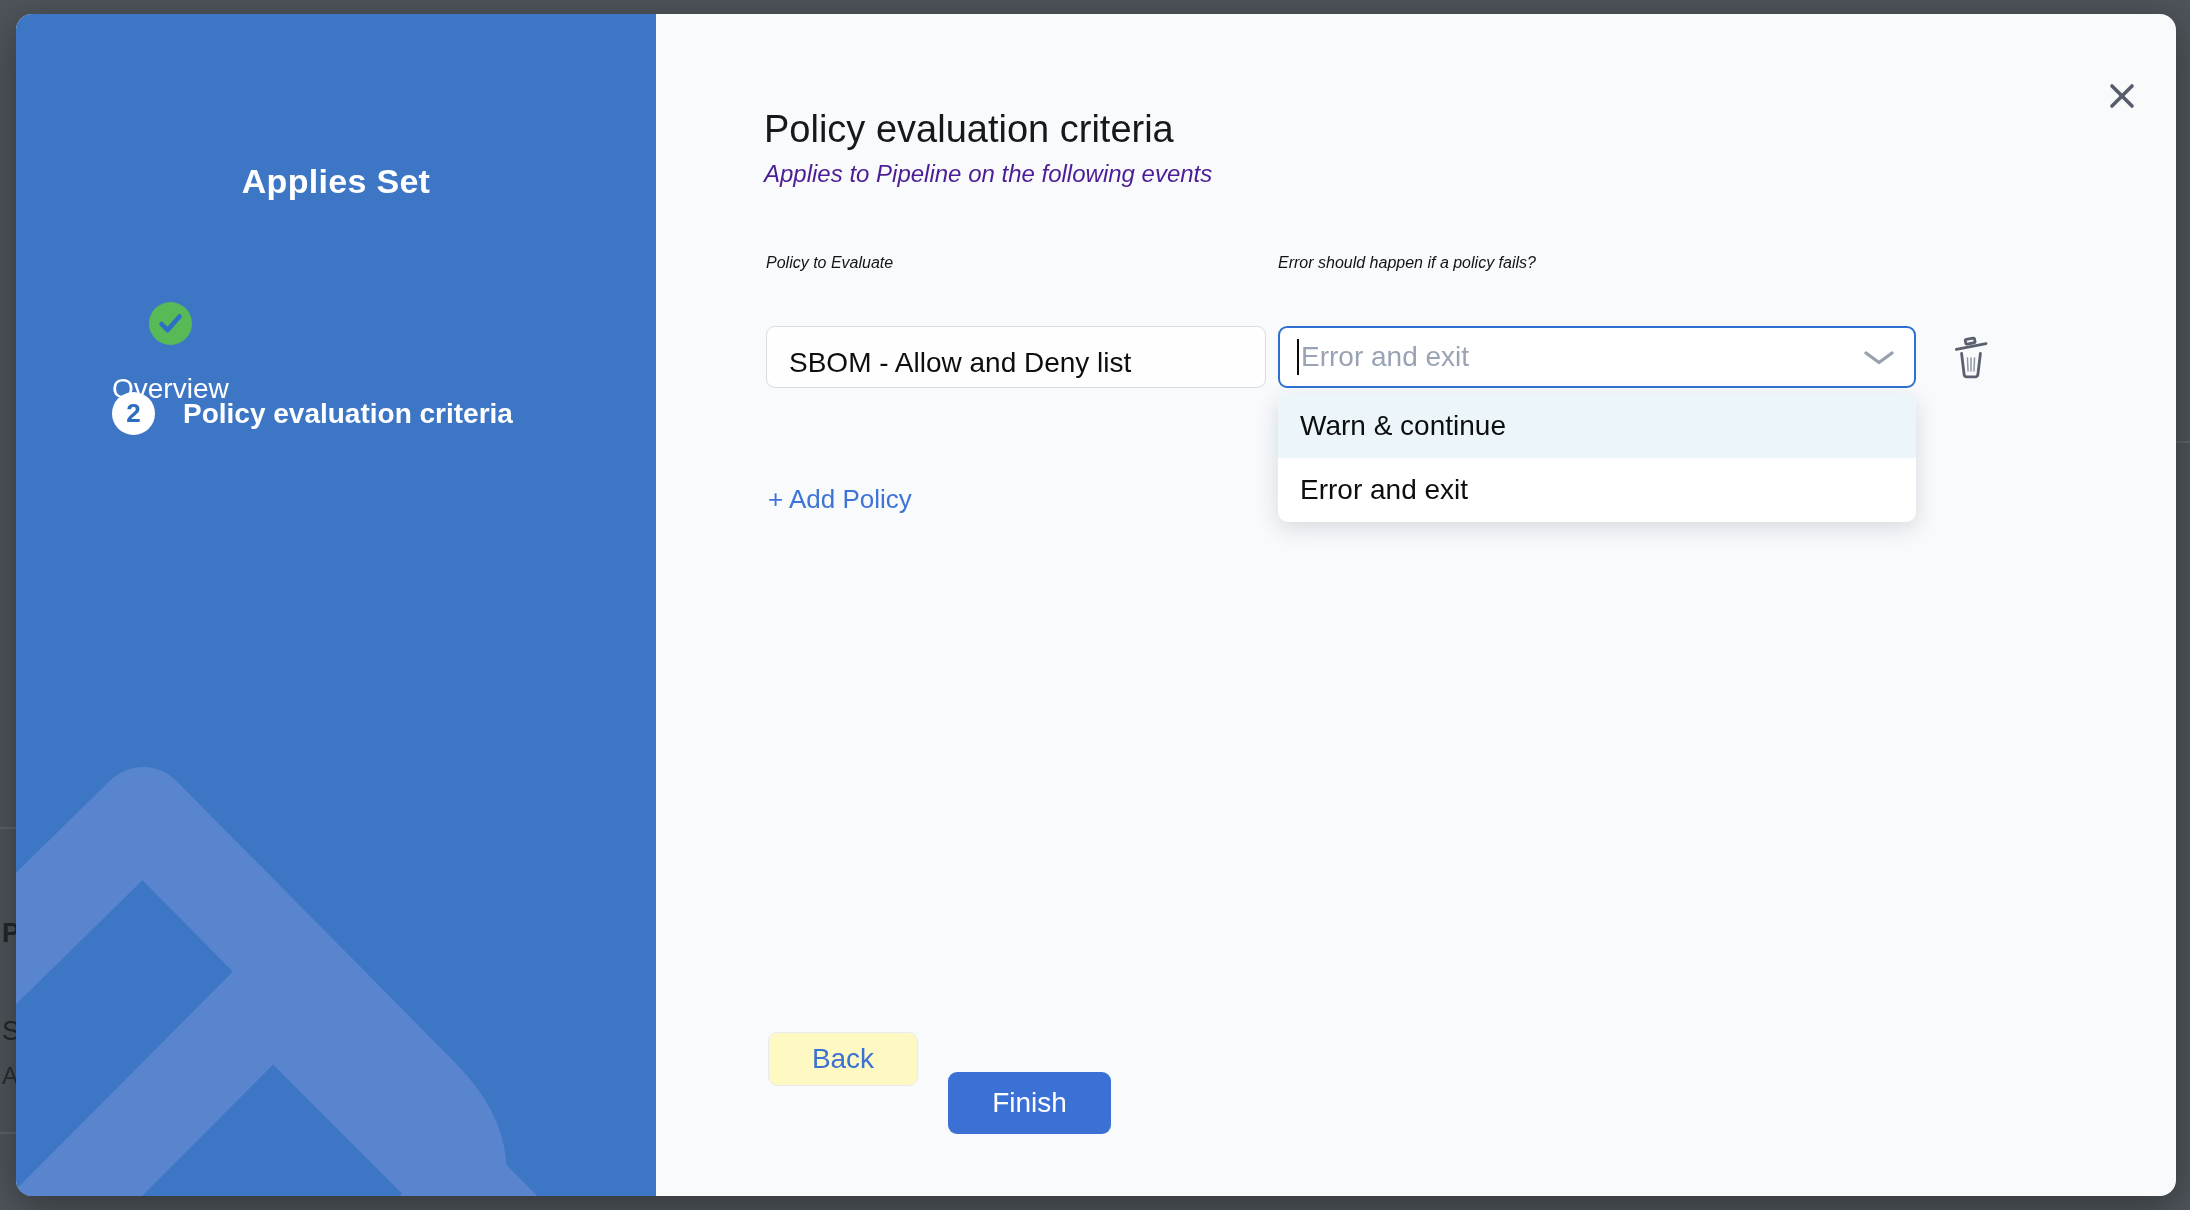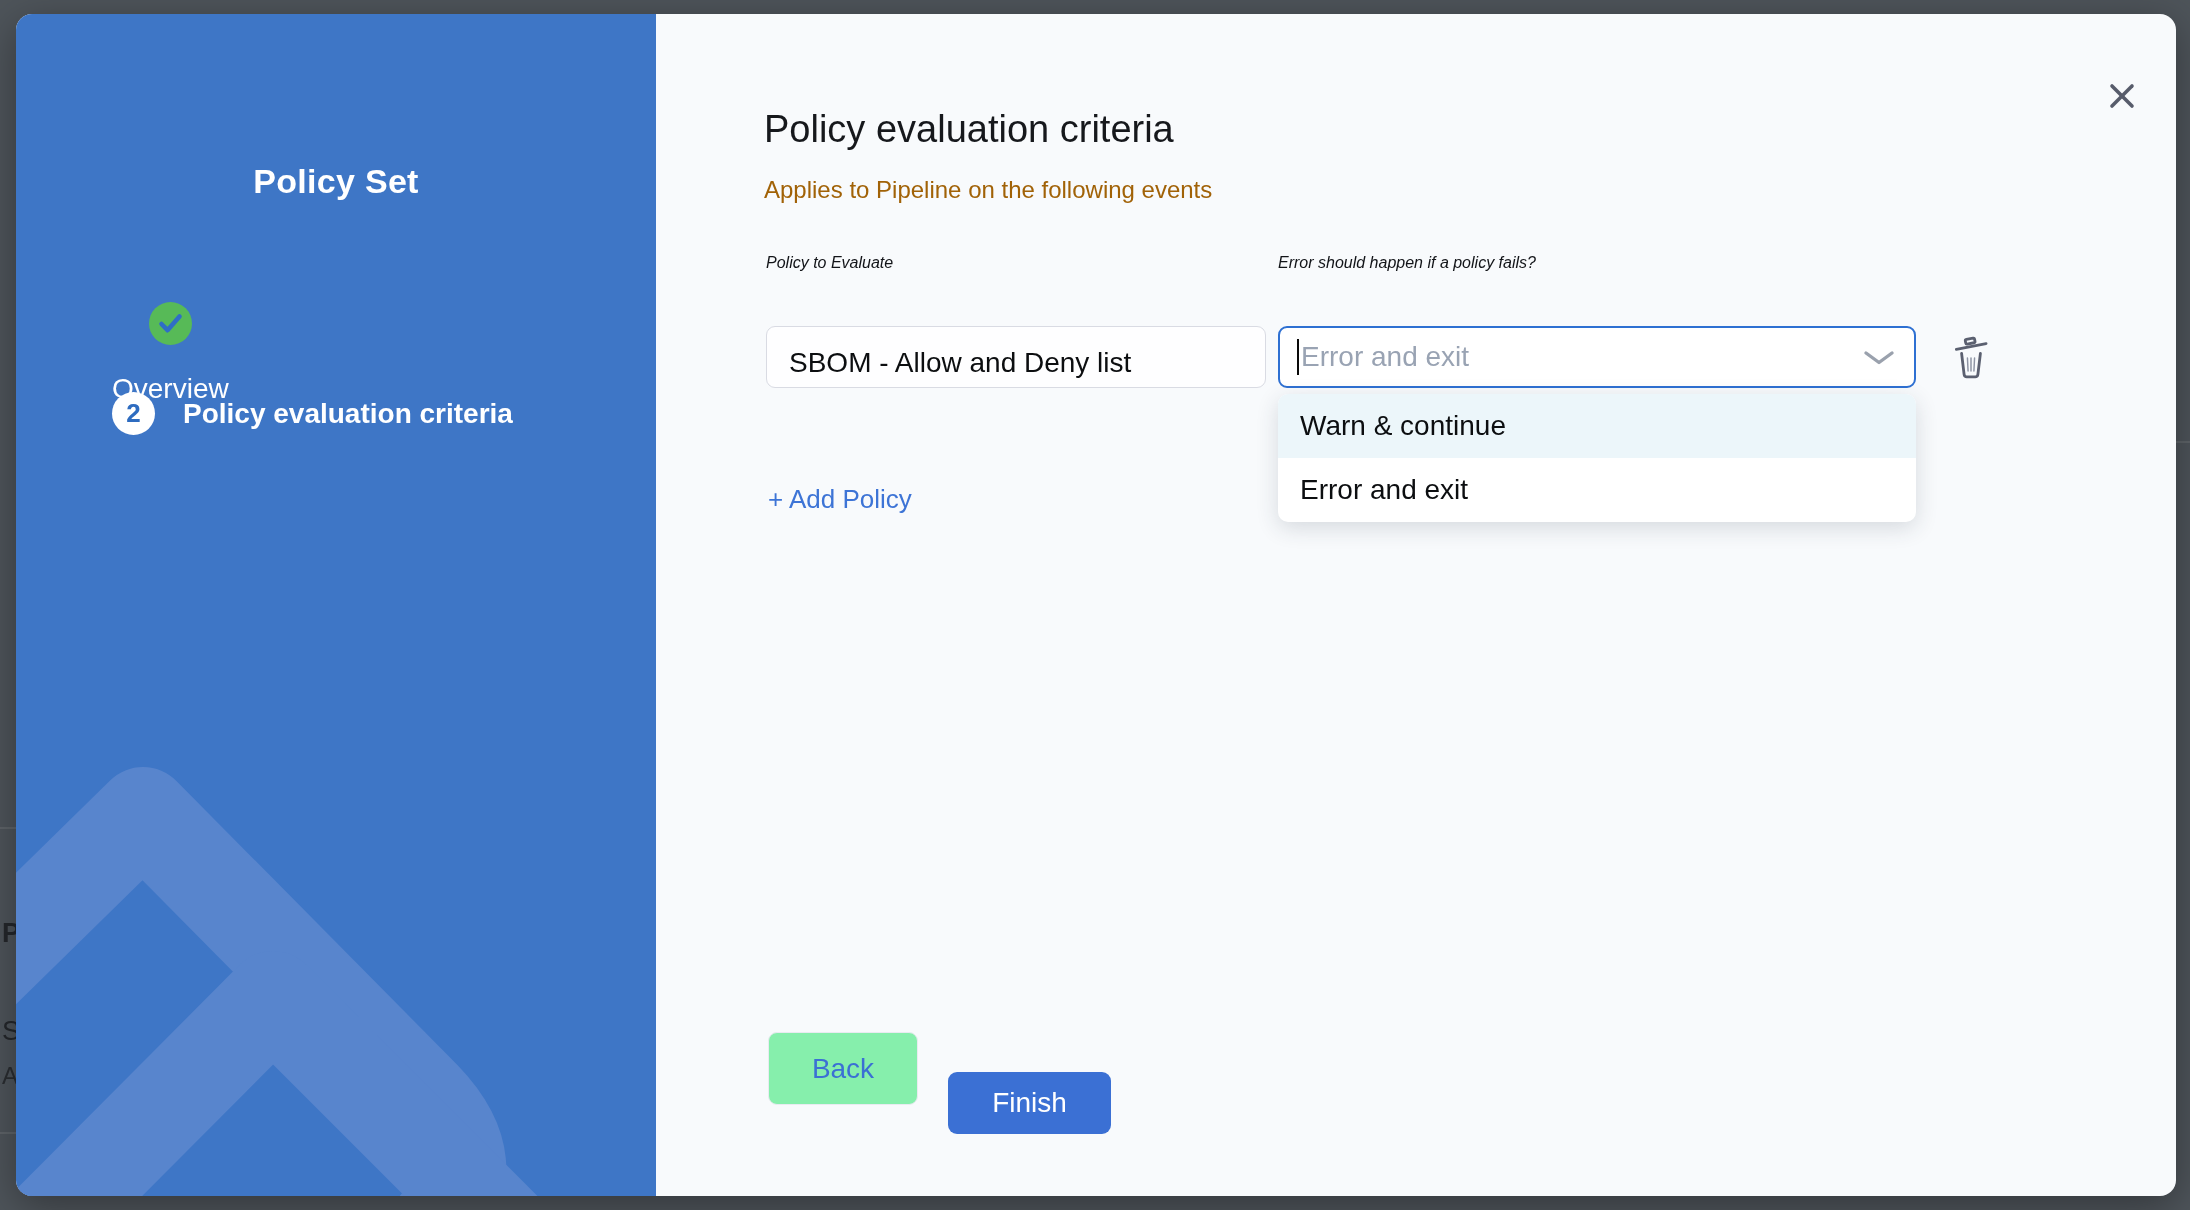--- a/index.html
+++ b/index.html
@@ -27,21 +27,21 @@
   #step-2{top:378px;}
   #step-2 .step-circle{background:#ffffff;color:#2E6CC0;font-size:26px;font-weight:700;}
   #step-2 .step-label{font-weight:700;}
   #watermark{position:absolute;left:0;bottom:0;pointer-events:none;}
 
   
   #content{position:absolute;left:640px;top:0;right:0;bottom:0;}
   #close-btn{position:absolute;left:1436px;top:52px;width:60px;height:60px;cursor:pointer;
              display:flex;align-items:center;justify-content:center;background:transparent;border:none;}
   #dlg-title{position:absolute;left:108px;top:94px;font-size:38px;font-weight:500;color:#16181C;}
-  #dlg-subtitle{position:absolute;left:108px;top:162px;font-size:24px;color:#a16207;}
+  #dlg-subtitle{position:absolute;left:108px;top:146px;font-size:24px;color:#4c1d95;font-style:italic;}
 
   .field-label{position:absolute;top:240px;font-size:16px;color:#121418;font-style:italic;}
   #label-policy{left:110px;}
   #label-fail{left:622px;}
 
   #policy-input{position:absolute;left:110px;top:312px;width:500px;height:62px;
                 box-sizing:border-box;border:1.5px solid #D9DBE3;border-radius:9px;
                 background:#FEFEFF;padding:12px 0 0 22px;font-size:28px;color:#0C0E10;
                 font-family:"Liberation Sans","DejaVu Sans",sans-serif;}
   #fail-select{position:absolute;left:622px;top:312px;width:638px;height:62px;
@@ -54,22 +54,22 @@
              background:transparent;border:none;padding:0;}
 
   #dropdown-menu{position:absolute;left:622px;top:380px;width:638px;border-radius:10px;
                  background:#ffffff;box-shadow:0 6px 22px rgba(40,50,70,.16);overflow:hidden;}
   .menu-item{height:64px;display:flex;align-items:center;padding-left:22px;
              font-size:28px;color:#0C0E10;cursor:pointer;}
   .menu-item.hovered{background:#ECF6FA;}
 
   #add-policy{position:absolute;left:112px;top:462px;font-size:26px;color:#3D74D6;cursor:pointer;margin-top:8px;}
 
-  #back-btn{position:absolute;left:112px;top:1018px;width:150px;height:73px;
-            background:#86efac;border:1.5px solid #E9EBF1;border-radius:9px;
+  #back-btn{position:absolute;left:112px;top:1018px;width:150px;height:54px;
+            background:#fef9c3;border:1.5px solid #E9EBF1;border-radius:9px;
             color:#3B70D4;font-size:28px;cursor:pointer;
             font-family:"Liberation Sans","DejaVu Sans",sans-serif;}
   #finish-btn{position:absolute;left:292px;top:1018px;width:163px;height:62px;
               background:#3B70D4;border:none;border-radius:9px;
               color:#ffffff;font-size:28px;cursor:pointer;
               font-family:"Liberation Sans","DejaVu Sans",sans-serif;margin-top:40px;}
 </style>
 </head>
 <body>
 
@@ -78,21 +78,21 @@
   <div class="seam" style="left:0;top:827px;width:16px;height:2px;"></div>
   <div class="frag" style="left:2px;top:918px;font-size:27px;">P</div>
   <div class="frag" style="left:2px;top:1016px;font-size:27px;font-weight:400;">S</div>
   <div class="frag" style="left:2px;top:1062px;font-size:24px;font-weight:400;color:#2a2d31;">A</div>
   <div class="seam" style="left:0;top:1132px;width:16px;height:2px;"></div>
   <div class="seam" style="left:2176px;top:441px;width:14px;height:2px;"></div>
 
   <div id="modal">
 
     <div id="sidebar">
-      <div id="sidebar-title">Policy Set</div>
+      <div id="sidebar-title">Applies Set</div>
 
       <div class="step" id="step-1">
         <span class="step-circle">
           <svg width="43" height="43" viewBox="0 0 43 43">
             <circle cx="21.5" cy="21.5" r="21.5" fill="#57BA57"></circle>
             <polyline points="12.5,22 18.5,28.2 30.5,14.5" fill="none" stroke="#2F6EC6" stroke-width="4.6" stroke-linecap="round" stroke-linejoin="round"></polyline>
           </svg>
         </span>
         <span class="step-label">Overview</span>
       </div>

